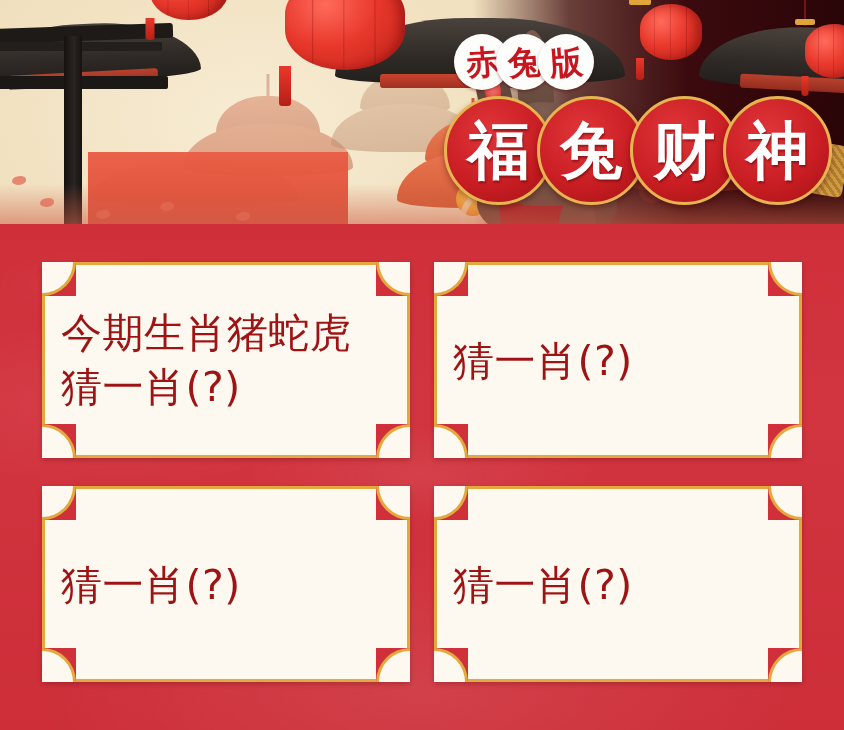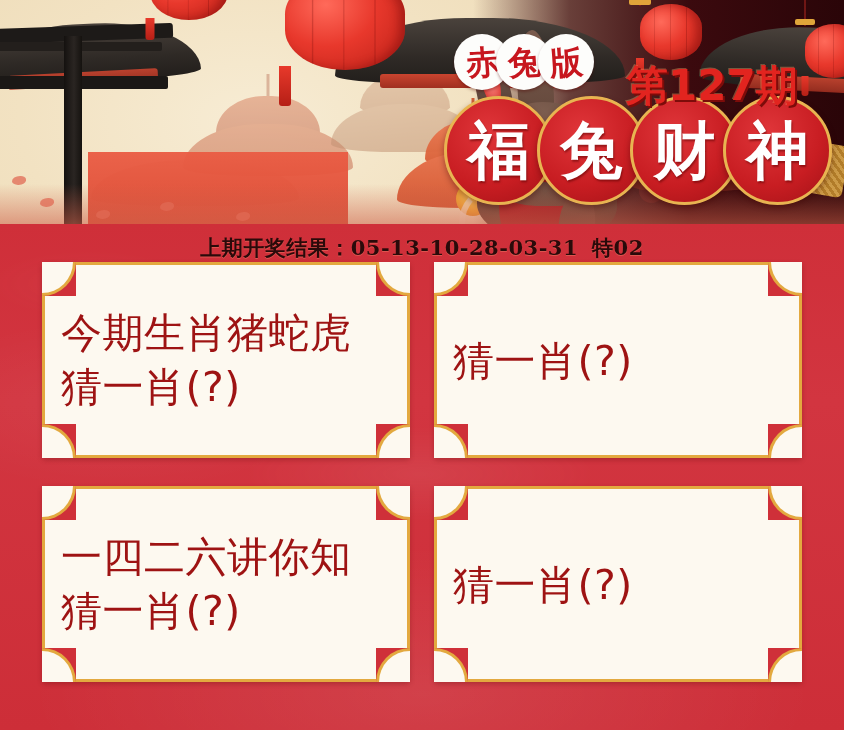--- a/index.html
+++ b/index.html
@@ -563,21 +563,20 @@
 
       <div class="ground"></div>
       <div class="petal" style="left:40px;  top:198px;"></div>
       <div class="petal" style="left:96px;  top:210px;"></div>
       <div class="petal" style="left:160px; top:202px;"></div>
       <div class="petal" style="left:236px; top:212px;"></div>
       <div class="petal" style="left:12px;  top:176px;"></div>
     </div>
 
     <div class="title-lockup">
-      <div class="issue">第127期</div>
 
       <div class="chitu-badge">
         <div class="chitu-bub">
           <span>赤</span>
         </div>
         <div class="chitu-bub">
           <span>兔</span>
         </div>
         <div class="chitu-bub">
           <span>版</span>
@@ -600,23 +599,20 @@
           <span>神</span>
         </div>
       </div>
     </div>
   </div>
 
   <div class="body-bg">
     <div class="silk"></div>
   </div>
 
-  <div class="result-line">
-    <span class="txt">上期开奖结果：</span><span class="txt nums">05-13-10-28-03-31</span><span class="txt" style="padding-left:14px;">特</span><span class="txt nums">02</span>
-  </div>
 
   <div class="card-grid">
 
     <div class="card">
       <div class="card-inner">
         <div class="card-line l1">今期生肖猪蛇虎</div>
         <div class="card-line l2">猜一肖(?)</div>
       </div>
       <span class="notch tl"></span>
       <span class="notch tr"></span>
@@ -629,21 +625,20 @@
         <div class="card-line l2">猜一肖(?)</div>
       </div>
       <span class="notch tl"></span>
       <span class="notch tr"></span>
       <span class="notch bl"></span>
       <span class="notch br"></span>
     </div>
 
     <div class="card">
       <div class="card-inner">
-        <div class="card-line l1">一四二六讲你知</div>
         <div class="card-line l2">猜一肖(?)</div>
       </div>
       <span class="notch tl"></span>
       <span class="notch tr"></span>
       <span class="notch bl"></span>
       <span class="notch br"></span>
     </div>
 
     <div class="card">
       <div class="card-inner">

